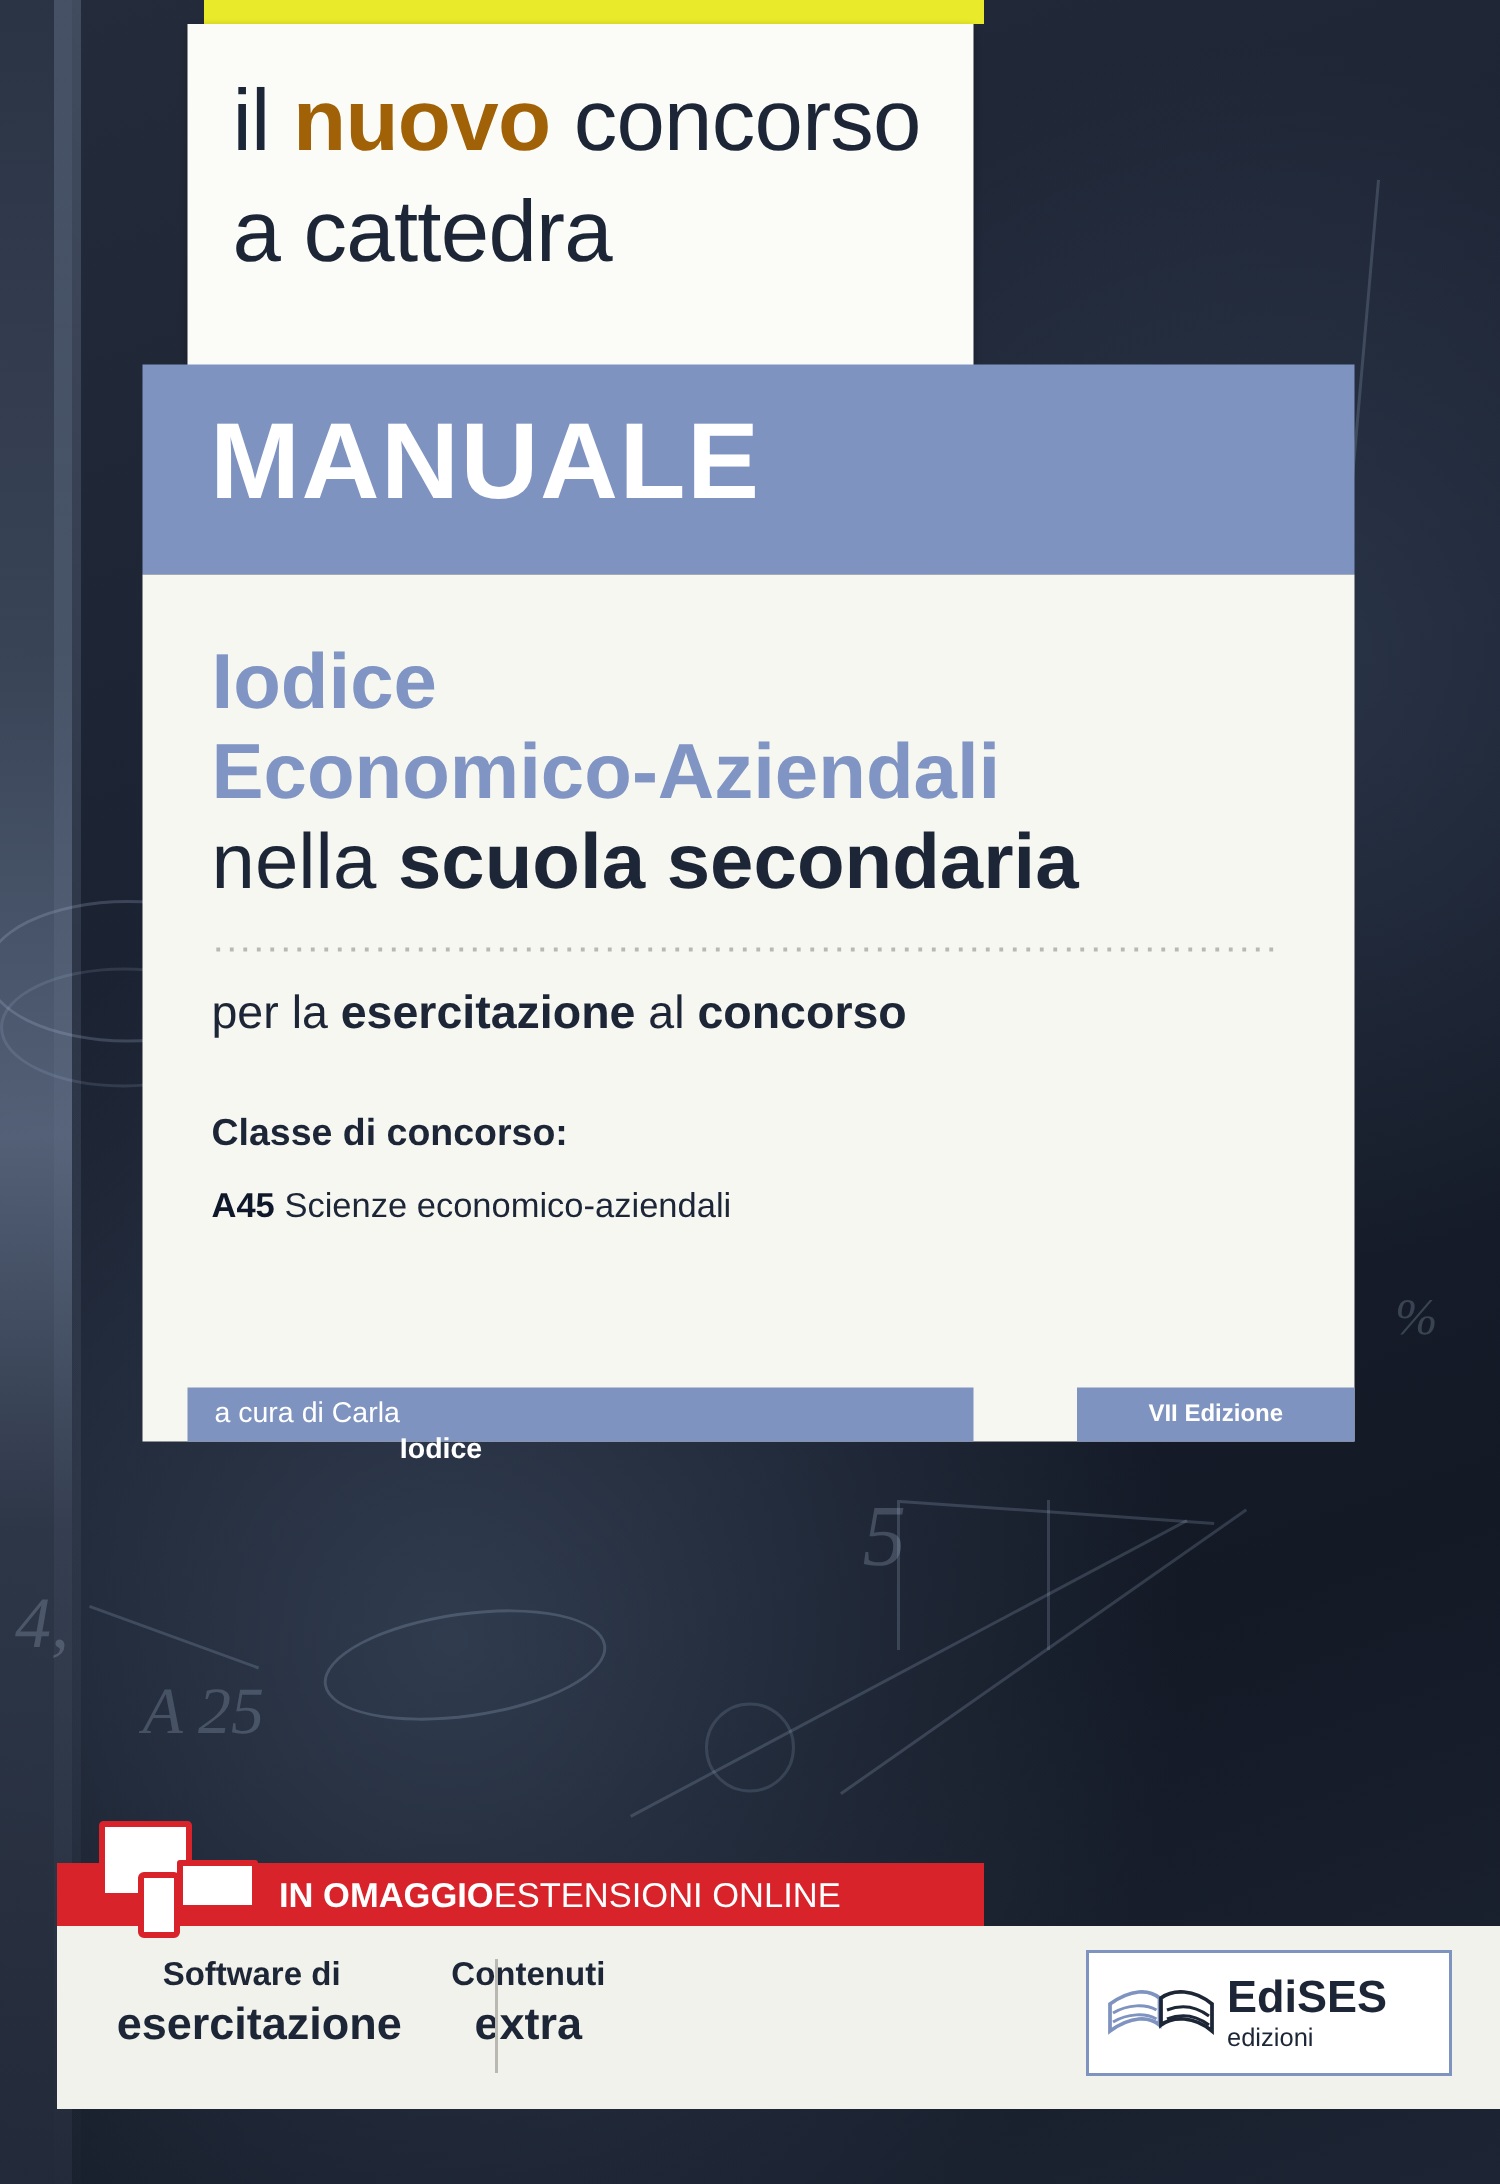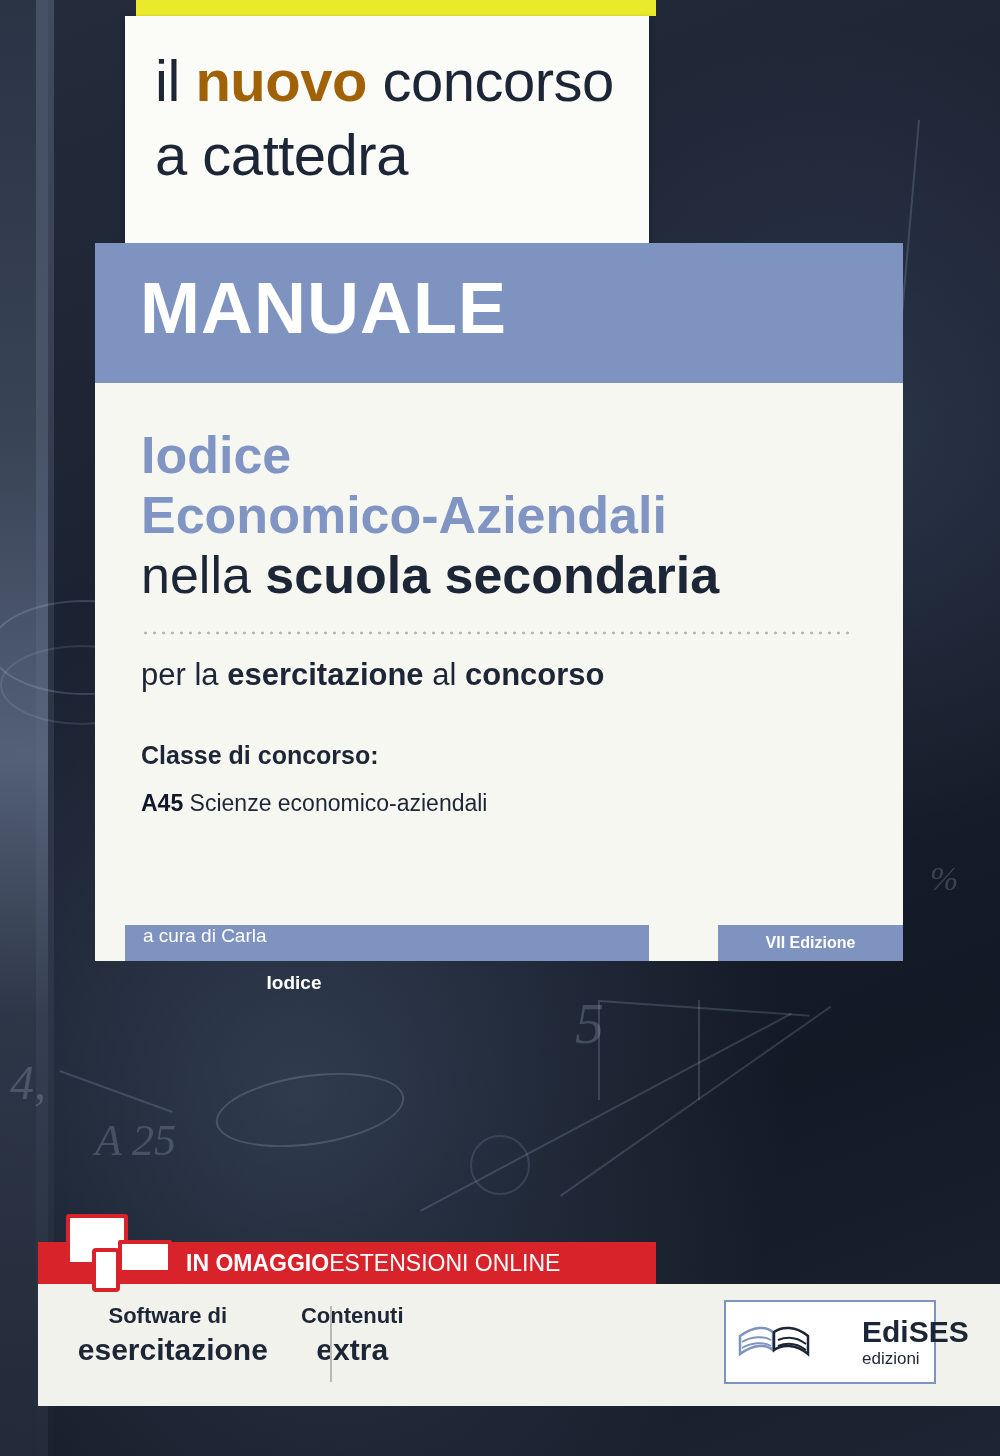--- a/index.html
+++ b/index.html
@@ -118,21 +118,21 @@
   }
   .classe-value {
     margin-top: 20px; font-size: 23px; color: #1d2636;
   }
   .classe-value b { color: #0f172a; font-weight: 700; }
 
   
   .author-tag {
     position: absolute; left: 125px; top: 925px; width: 524px; height: 36px;
     background: #7f93c1; color: #ffffff;
-    font-size: 19px; display: flex; 
+    font-size: 19px; display: flex; align-items: center;
     padding-left: 18px;
   }
   .author-tag b { font-weight: 700; margin-top: 47px; }
   .edition-tag {
     position: absolute; left: 718px; top: 925px; width: 185px; height: 36px;
     background: #7f93c1; color: #ffffff;
     font-size: 16px; font-weight: 700;
     display: flex; align-items: center; justify-content: center;
   }
 
@@ -183,23 +183,23 @@
     content: ""; position: absolute; left: -8px; top: 34px;
     width: 70px; height: 6px; background: #d8232a; border-radius: 2px;
   }
   .dev-phone {
     position: absolute; left: 30px; top: 34px; width: 28px; height: 44px;
     border: 4px solid #d8232a; border-radius: 4px; background: #ffffff;
   }
 
   
   .logo {
-    position: absolute; left: 724px; top: 1300px; width: 212px; height: 84px;
+    position: absolute; left: 724px; top: 1300px; width: 244px; height: 84px;
     background: #ffffff; border: 2px solid #7f93c1;
-    display: flex; align-items: center; gap: 44px;
+    display: flex; align-items: center;
   }
   .logo-book {
     width: 76px; height: 56px; margin-left: 10px; position: relative;
   }
   .logo-text {
     margin-left: 6px; line-height: 1;
   }
   .logo-text .n1 { font-size: 30px; font-weight: 700; color: #1d2636; }
   .logo-text .n1 i { font-style: normal; color: #1d2636; }
   .logo-text .n2 { font-size: 17px; color: #1d2636; margin-top: 3px; }

